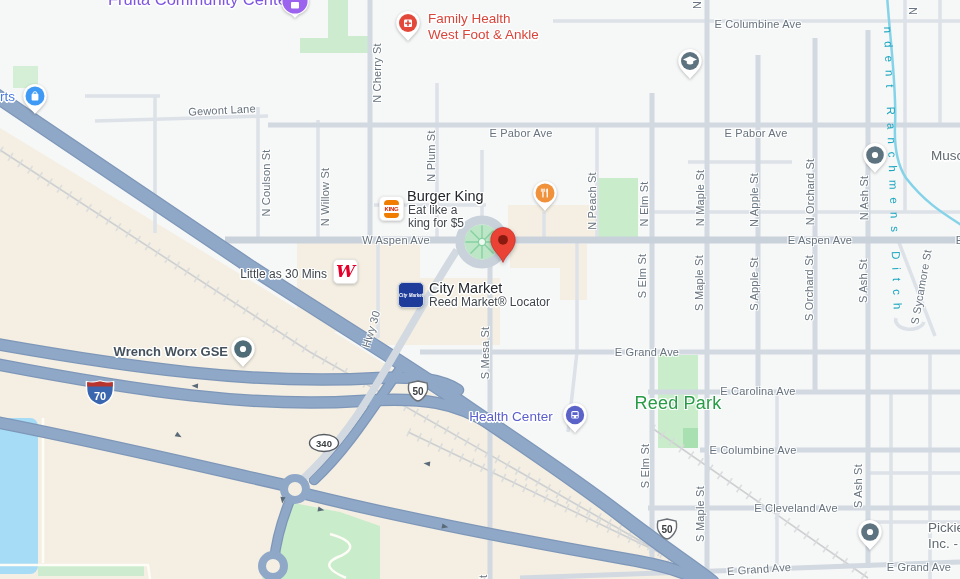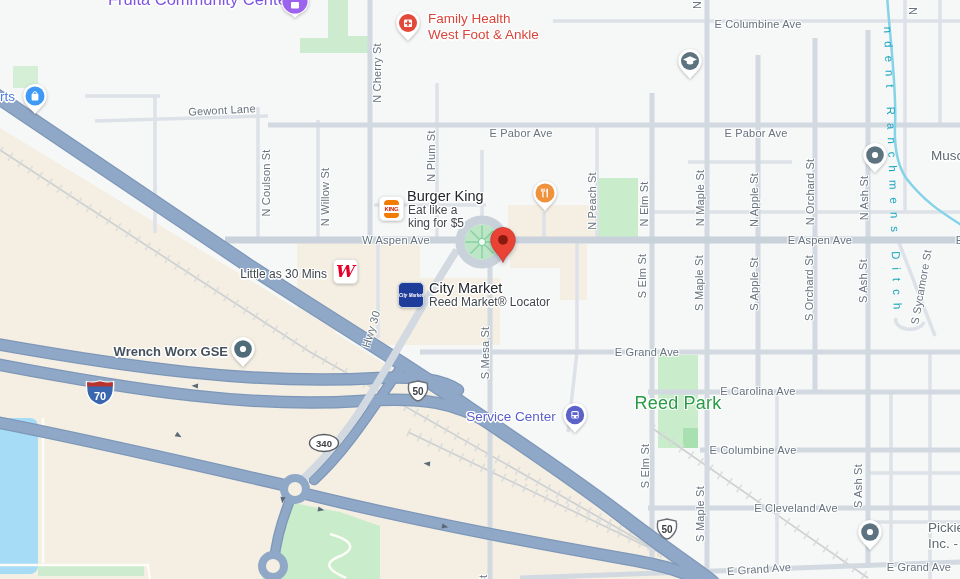--- a/index.html
+++ b/index.html
@@ -244,21 +244,21 @@
 
 <div class="poi-text halo poi-sub" style="left:160px;top:268px;width:167px;text-align:right;line-height:13.5px;">
   <div>Little as 30 Mins</div>
 </div>
 
 <div class="poi-text halo poi-title" style="left:429px;top:280px;">City Market</div>
 <div class="poi-text halo poi-sub" style="left:429px;top:296px;">Reed Market® Locator</div>
 
 <div class="poi-text halo wrench" style="left:100px;top:344px;width:128px;text-align:right;">Wrench Worx GSE</div>
 
-<div class="poi-text halo transit" style="left:452px;top:409px;width:118px;text-align:center;">Service Center</div>
+<div class="poi-text halo transit" style="left:452px;top:409px;width:118px;text-align:center;">Health Center</div>
 
 <div class="poi-text halo gray-poi" style="left:888px;top:520px;">
   <div>Pickies Gara</div>
   <div>Inc. - Auto R</div>
 </div>
 
 <div class="logo bk-logo" style="left:379px;top:196px;">
   <div class="bk-bun-top"></div>
   <div class="bk-word">KING</div>
   <div class="bk-bun-bot"></div>

